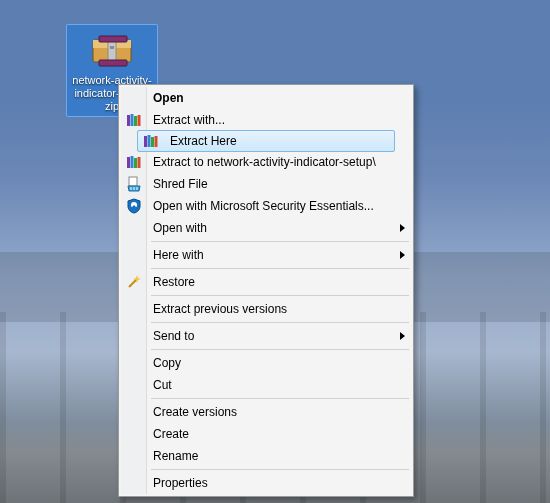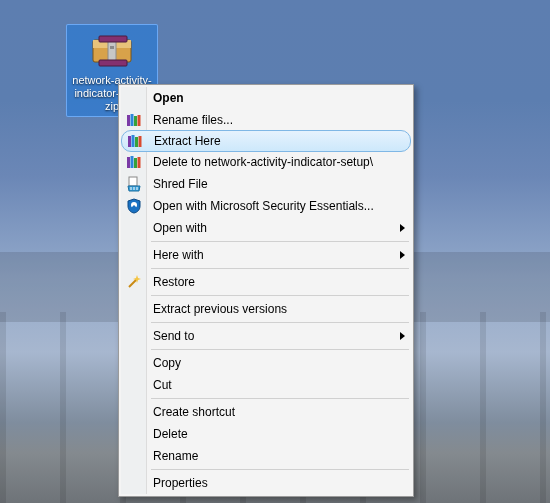--- a/index.html
+++ b/index.html
@@ -81,23 +81,23 @@
       align-items: center;
       height: 22px;
       padding-left: 32px;
       padding-right: 16px;
       white-space: nowrap;
     }
     .menu-item.bold { font-weight: 700; }
     .menu-item.hover {
       background: linear-gradient(#e6f2fd,#cde8fb);
       border: 1px solid #7fb7e5;
-      border-radius: 10px;
+      border-radius: 2px;
       height: 22px;
-      margin: -1px 0;
+      margin: -1px 16px;
     }
     .menu-item .micon {
       position: absolute;
       left: 5px; top: 50%; transform: translateY(-50%);
       width: 16px; height: 16px;
       display: flex; align-items: center; justify-content: center;
     }
     .menu-item .arrow {
       position: absolute; right: 6px; top: 50%; transform: translateY(-50%);
       width: 0; height: 0;
@@ -147,21 +147,21 @@
 
     <div class="menu-item">
       <span class="micon">
         <svg viewBox="0 0 16 16" width="16" height="16">
           <rect x="1" y="3" width="3" height="11" fill="#7b3aa6"></rect>
             <rect x="4.5" y="2" width="3" height="12" fill="#2e86d9"></rect>
           <rect x="8" y="4" width="3" height="10" fill="#36a23a"></rect>
             <rect x="11.5" y="3" width="3" height="11" fill="#d94a2e"></rect>
         </svg>
       </span>
-      <span>Rename files...</span>
+      <span>Extract with...</span>
     </div>
 
     <div class="menu-item hover">
       <span class="micon">
         <svg viewBox="0 0 16 16" width="16" height="16">
           <rect x="1" y="3" width="3" height="11" fill="#7b3aa6"></rect>
             <rect x="4.5" y="2" width="3" height="12" fill="#2e86d9"></rect>
           <rect x="8" y="4" width="3" height="10" fill="#36a23a"></rect>
             <rect x="11.5" y="3" width="3" height="11" fill="#d94a2e"></rect>
         </svg>
@@ -171,21 +171,21 @@
 
     <div class="menu-item">
       <span class="micon">
         <svg viewBox="0 0 16 16" width="16" height="16">
           <rect x="1" y="3" width="3" height="11" fill="#7b3aa6"></rect>
             <rect x="4.5" y="2" width="3" height="12" fill="#2e86d9"></rect>
           <rect x="8" y="4" width="3" height="10" fill="#36a23a"></rect>
             <rect x="11.5" y="3" width="3" height="11" fill="#d94a2e"></rect>
         </svg>
       </span>
-      <span>Delete to network-activity-indicator-setup\</span>
+      <span>Extract to network-activity-indicator-setup\</span>
     </div>
 
     <div class="menu-item">
       <span class="micon">
         <svg viewBox="0 0 16 16" width="16" height="16">
           <rect x="3" y="1" width="8" height="9" fill="#fff" stroke="#888"></rect>
           <path d="M2 10 h12 l-1 5 h-10 z" fill="#3a9fd8" stroke="#1b6ea0"></path>
           <line x1="5" y1="11" x2="5" y2="14" stroke="#fff"></line>
             <line x1="8" y1="11" x2="8" y2="14" stroke="#fff"></line>
             <line x1="11" y1="11" x2="11" y2="14" stroke="#fff"></line>
@@ -247,24 +247,24 @@
     <div class="menu-item">
       <span>Copy</span>
     </div>
     <div class="menu-item">
       <span>Cut</span>
     </div>
 
     <div class="menu-sep"></div>
 
     <div class="menu-item">
-      <span>Create shortcut</span>
-    </div>
-    <div class="menu-item">
-      <span>Delete</span>
+      <span>Create versions</span>
+    </div>
+    <div class="menu-item">
+      <span>Create</span>
     </div>
     <div class="menu-item">
       <span>Rename</span>
     </div>
 
     <div class="menu-sep"></div>
 
     <div class="menu-item">
       <span>Properties</span>
     </div>

